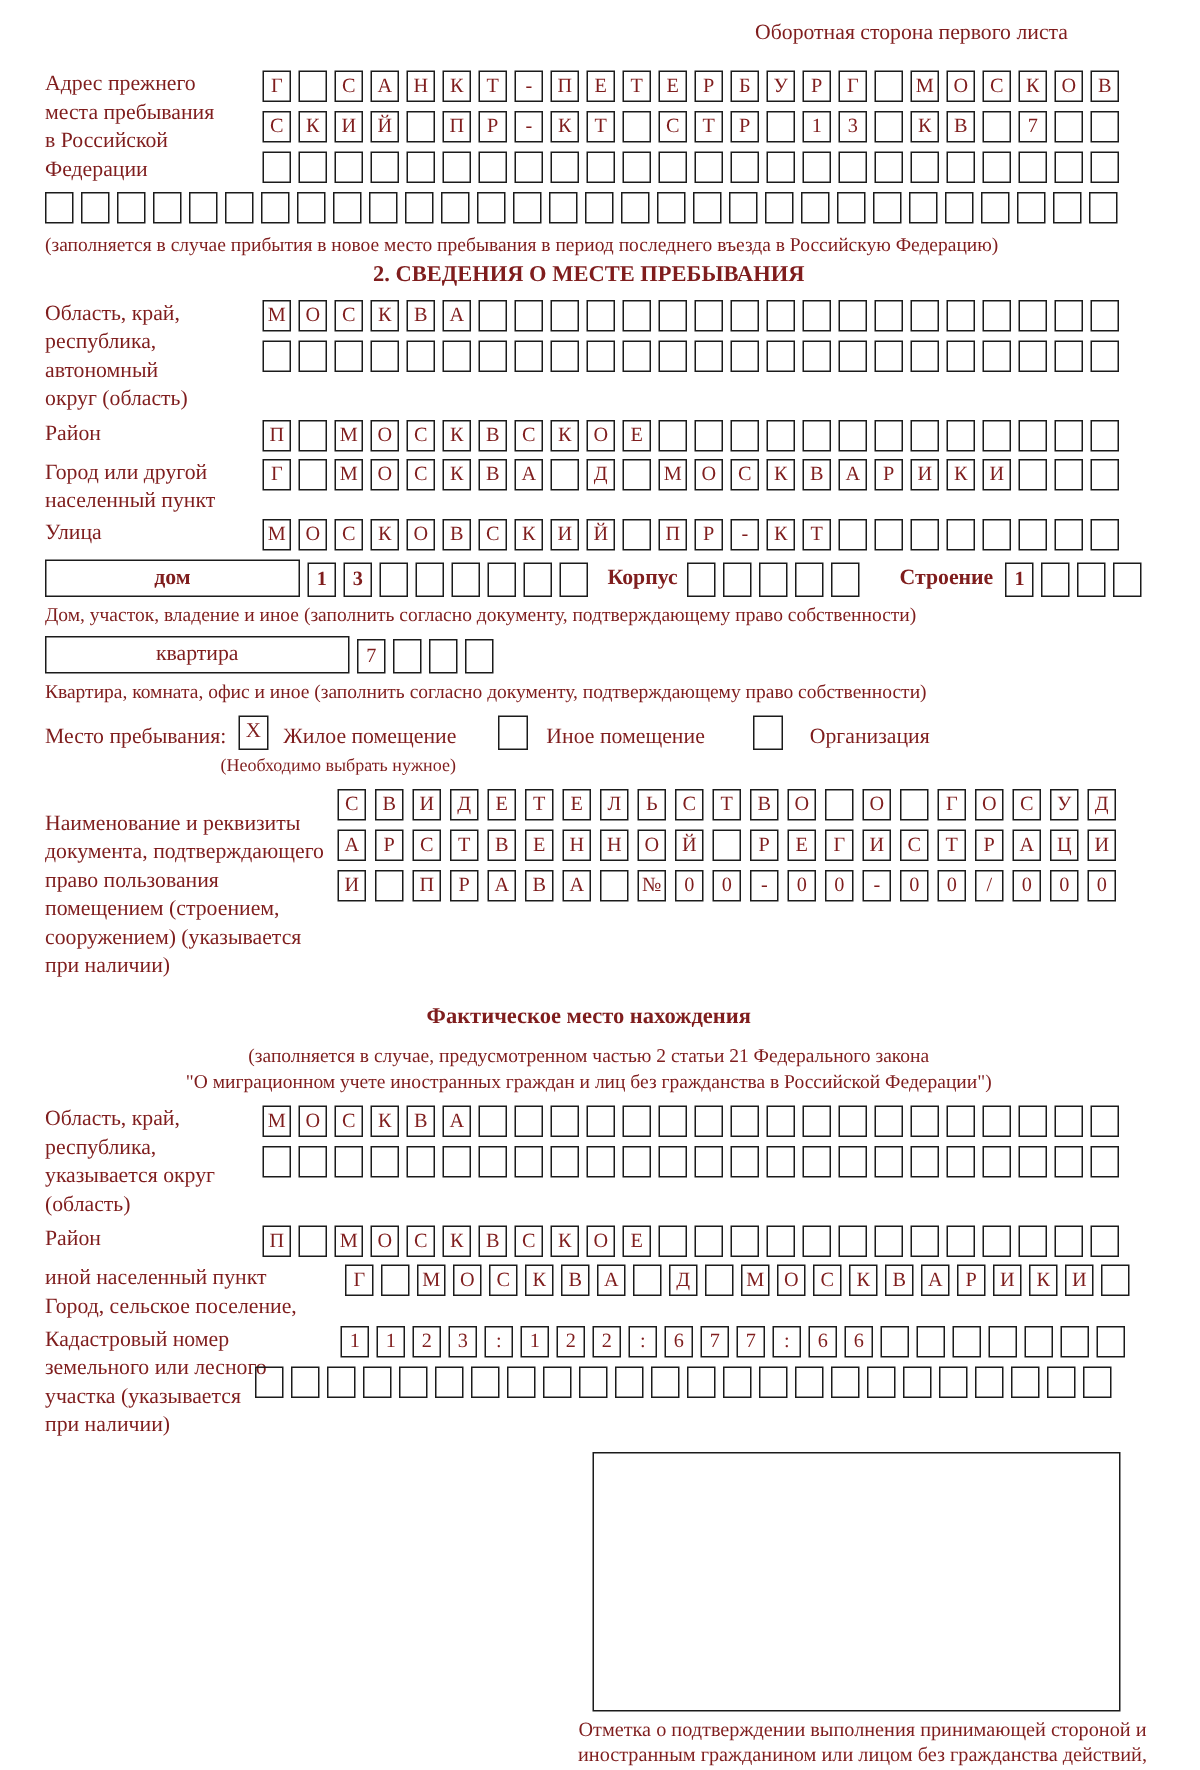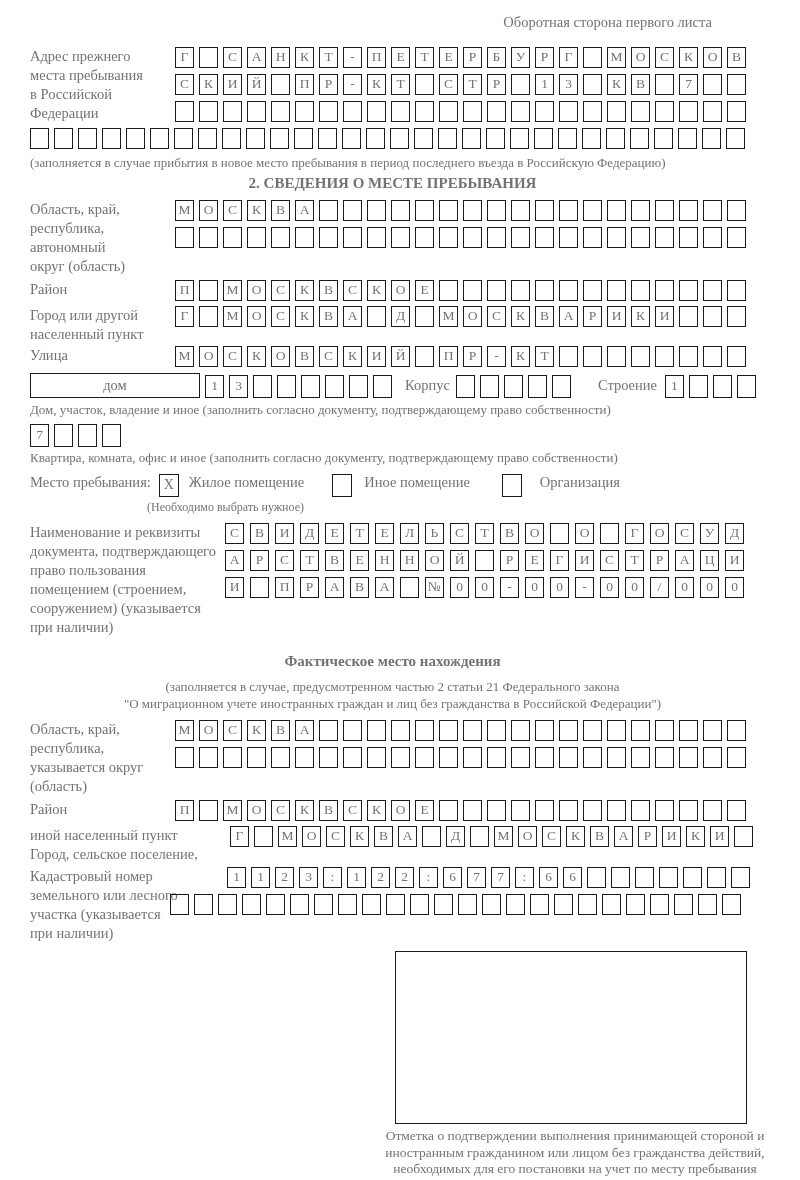--- a/index.html
+++ b/index.html
@@ -1,26 +1,26 @@
 <!DOCTYPE html>
 <html><head>
 <meta charset="utf-8">
 <style>
   html,body { margin:0; padding:0; background:#ffffff; }
   .page {
-    width:800px; height:1180px; background:#ffffff; color:#737373;
+    width:800px; height:1180px; background:#ffffff; color:#7f1d1d;
     font-family:"Liberation Serif","DejaVu Serif",serif;
     position:relative; overflow:hidden; box-sizing:border-box;
   }
   .content { padding:14px 0 0 30px; width:770px; box-sizing:border-box; }
   .header-note { text-align:right; padding-right:58px; font-size:14.5px; margin-bottom:16px; }
 
   .frow { display:flex; align-items:flex-start; }
   .flabel { font-size:14.5px; line-height:19px; flex:none; }
-  .w145 { width:145px; } .w195 { width:195px; } .w200 { width:200px; } .w197 { width:197px; }
+  .w145 { width:145px; } .w195 { width:195px;margin-top:14px; } .w200 { width:200px; } .w197 { width:197px; }
 
   .cellrow { display:flex; height:22px; margin-bottom:5px; flex:none; }
   .cell {
     width:19px; height:21px; border:1.6px solid #1b1b1b; margin-right:5px;
     box-sizing:border-box; font-size:13.5px; line-height:17px; text-align:center; flex:none;
   }
   .wide .cell { margin-right:6px; }
   .shift-left { margin-left:-57px; }
 
   .caption { font-size:13px; line-height:16px; }
@@ -29,21 +29,21 @@
 
   .labelbox {
     border:1.6px solid #1b1b1b; height:25px; box-sizing:border-box;
     display:flex; align-items:center; justify-content:center;
     font-size:14.5px; flex:none; margin-right:5px;
   }
   .inline-lbl { font-size:14.5px; line-height:25px; flex:none; }
   .domrow { display:flex; align-items:center; margin-bottom:4px; }
   .domrow .cell { height:23px; line-height:19px; }
 
-  .mesto-row { display:flex; align-items:flex-start; font-size:14.5px; margin-top:8px; }
+  .mesto-row { display:flex; align-items:flex-end; font-size:14.5px; margin-top:8px; }
   .checkbox {
     width:20px; height:23px; border:1.6px solid #1b1b1b; box-sizing:border-box;
     text-align:center; font-size:14px; line-height:19px; flex:none;
   }
   .mesto-sub { font-size:12px; margin:3px 0 8px 117px; }
 
   .fact-cap { text-align:center; font-size:13px; line-height:17px; width:725px; }
 
   .stamp-rect {
     width:352px; height:173px; border:1.8px solid #1b1b1b; box-sizing:border-box;
@@ -336,21 +336,21 @@
           <div class="cell"></div>
           <div class="cell"></div>
           <div class="cell"></div>
           <div class="cell"></div>
           <div class="cell"></div>
           <div class="cell"></div>
           <div class="cell"></div>
         </div>
     </div>
 
-    <div class="domrow" style="margin-top:5px;">
+    <div class="domrow" style="margin-top:5px;font-weight:bold;">
       <div class="labelbox" style="width:170px;">дом</div>
       <div class="cellrow mb0" style="align-self:center;">
           <div class="cell">1</div>
           <div class="cell">3</div>
           <div class="cell"></div>
           <div class="cell"></div>
           <div class="cell"></div>
           <div class="cell"></div>
           <div class="cell"></div>
           <div class="cell"></div>
@@ -367,20 +367,21 @@
       <div class="cellrow mb0" style="align-self:center;">
           <div class="cell">1</div>
           <div class="cell"></div>
           <div class="cell"></div>
           <div class="cell"></div>
         </div>
     </div>
     <div class="caption">Дом, участок, владение и иное (заполнить согласно документу, подтверждающему право собственности)</div>
 
     <div class="domrow" style="margin-top:6px;">
+      <div class="labelbox" style="width:203px;">квартира</div>
       <div class="cellrow mb0" style="align-self:center;">
           <div class="cell">7</div>
           <div class="cell"></div>
           <div class="cell"></div>
           <div class="cell"></div>
         </div>
     </div>
     <div class="caption">Квартира, комната, офис и иное (заполнить согласно документу, подтверждающему право собственности)</div>
 
     <div class="mesto-row">

